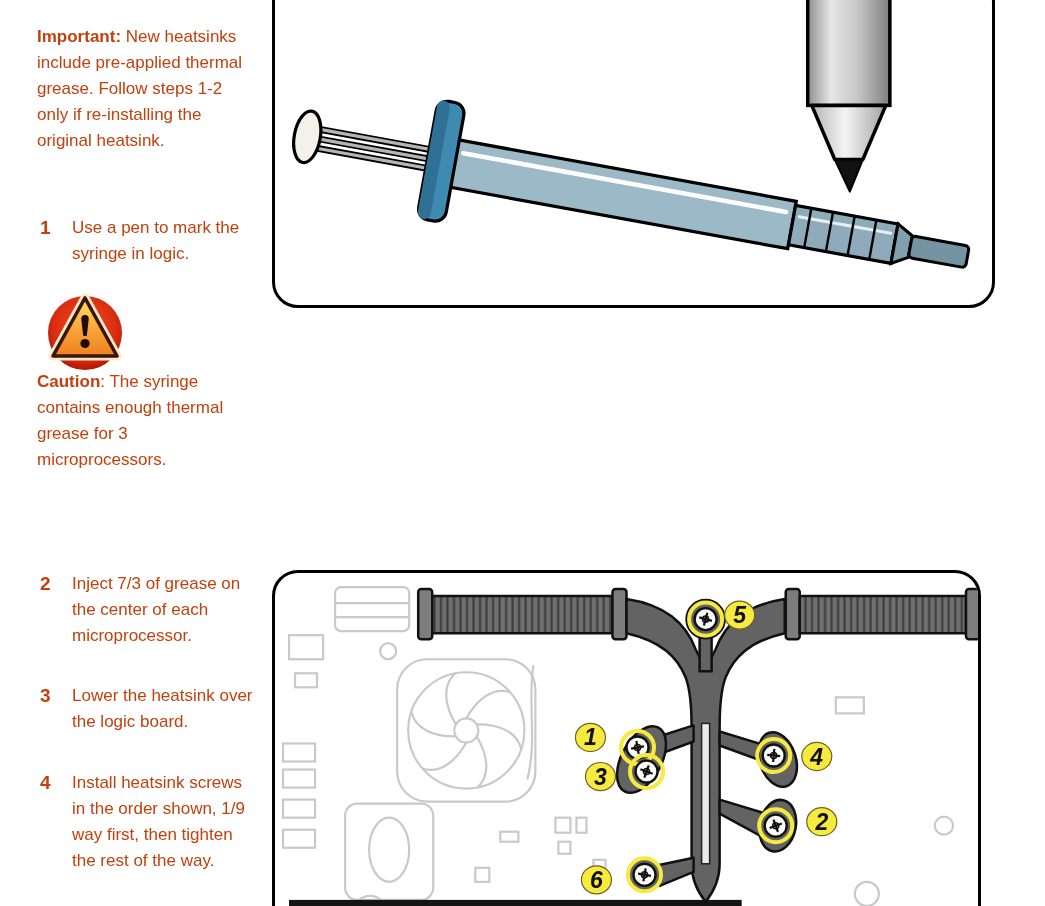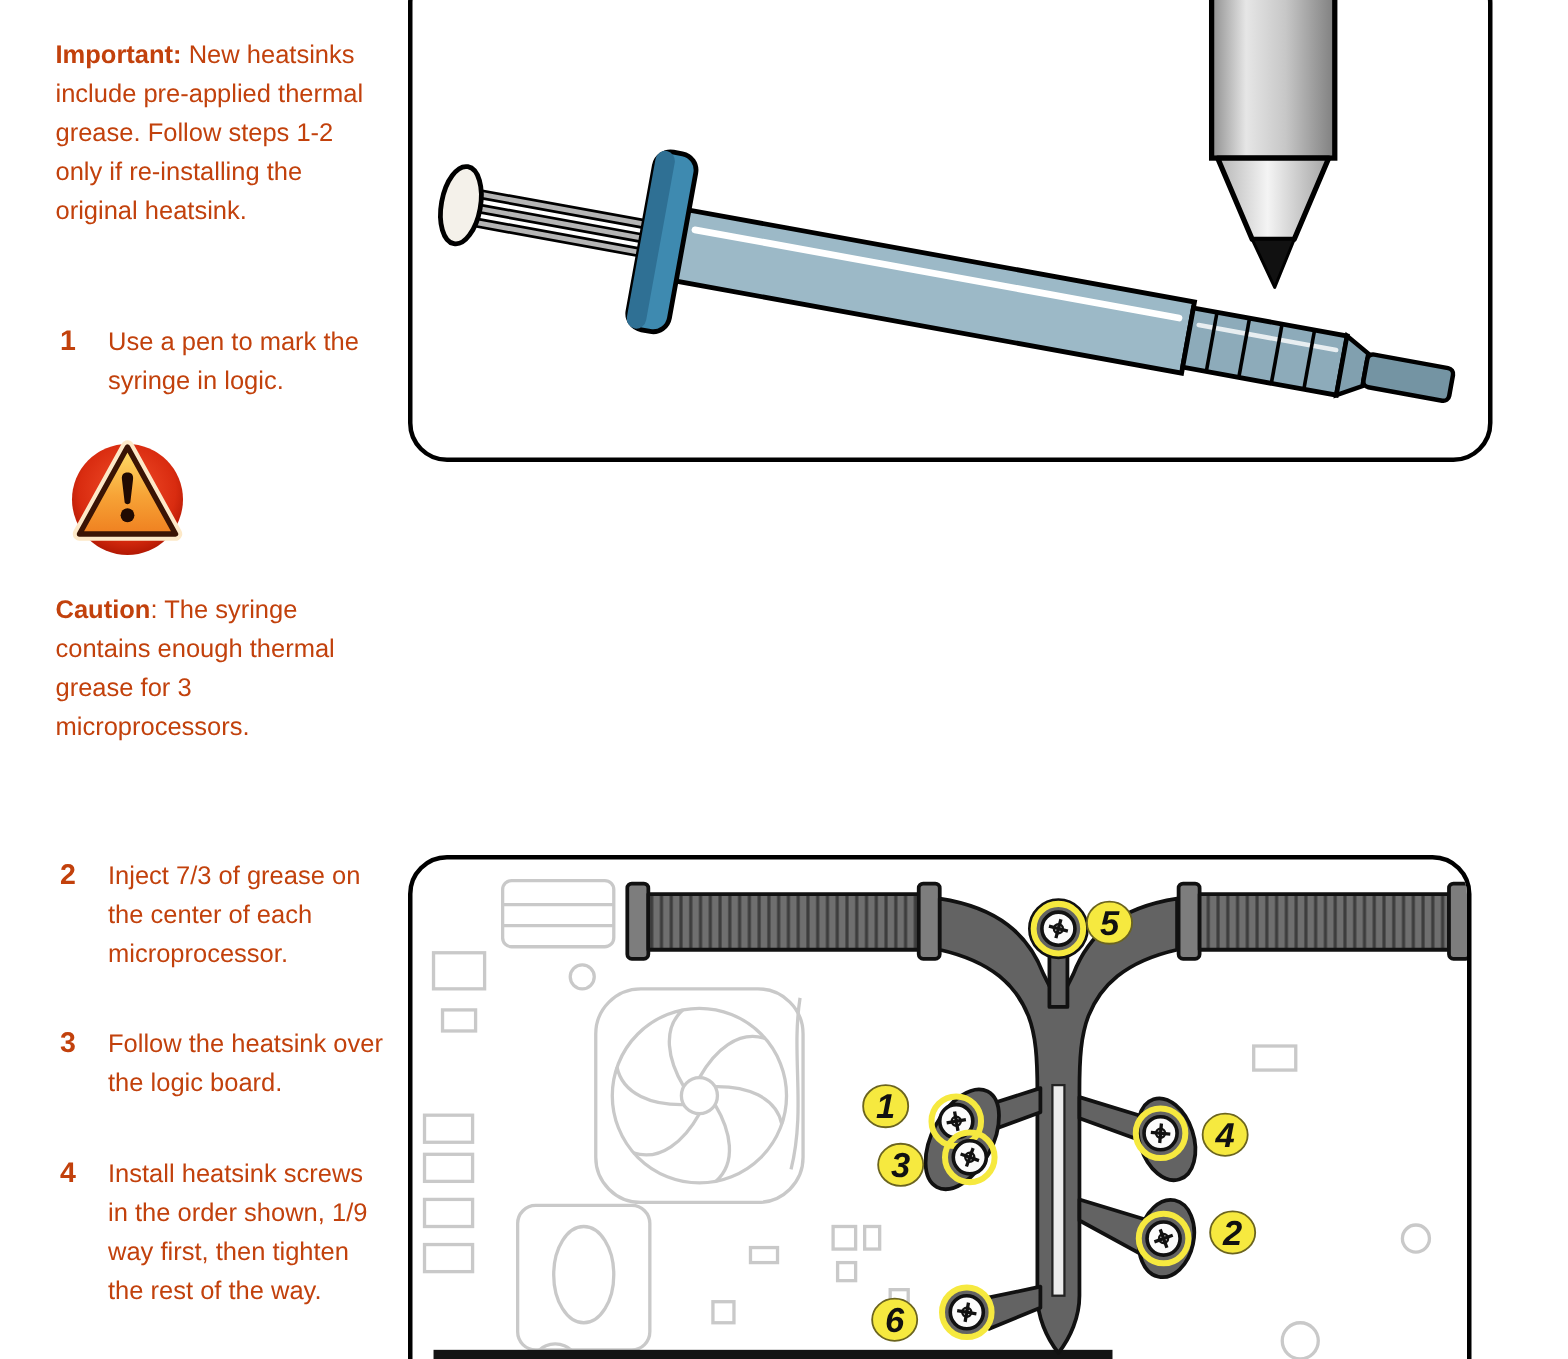--- a/index.html
+++ b/index.html
@@ -4,21 +4,21 @@
 <style>
   * { margin:0; padding:0; box-sizing:border-box; }
   html,body { background:#ffffff; }
   .page {
     position:relative; width:1045px; height:906px; background:#fff;
     overflow:hidden; font-family:"Liberation Sans", sans-serif; color:#c2410c;
   }
   .note { position:absolute; font-size:17px; line-height:26px; }
   .note b { font-weight:700; }
   .important-note { left:37px; top:24px; width:214px; }
-  .caution-note   { left:37px; top:394px; width:206px; }
+  .caution-note   { left:37px; top:369px; width:206px; }
   .step { position:absolute; left:40px; display:flex; align-items:flex-start; }
   .step-num  { font-weight:700; font-size:19px; line-height:25px; flex:0 0 32px; width:32px; }
   .step-text { font-size:17px; line-height:26px; width:184px; }
   .step-1 { top:215px; } .step-2 { top:571px; } .step-3 { top:683px; } .step-4 { top:770px; }
   .warning { position:absolute; left:44px; top:291px; width:82px; height:80px; }
   .warning svg { width:100%; height:100%; display:block; }
   .figure {
     position:absolute; background:#fff; border:3.5px solid #000;
     border-radius:26px; overflow:hidden;
   }
@@ -71,21 +71,21 @@
 
     <p class="note caution-note"><b>Caution</b><span>: The syringe contains enough thermal grease for 3 microprocessors.</span></p>
 
     <div class="step step-2">
       <span class="step-num">2</span>
       <span class="step-text">Inject 7/3 of grease on the center of each microprocessor.</span>
     </div>
 
     <div class="step step-3">
       <span class="step-num">3</span>
-      <span class="step-text">Follow the heatsink over the logic board.</span>
+      <span class="step-text">Lower the heatsink over the logic board.</span>
     </div>
 
     <div class="step step-4">
       <span class="step-num">4</span>
       <span class="step-text">Install heatsink screws in the order shown, 1/9 way first, then tighten the rest of the way.</span>
     </div>
 
   </aside>
 
   <section class="figure figure-top">

